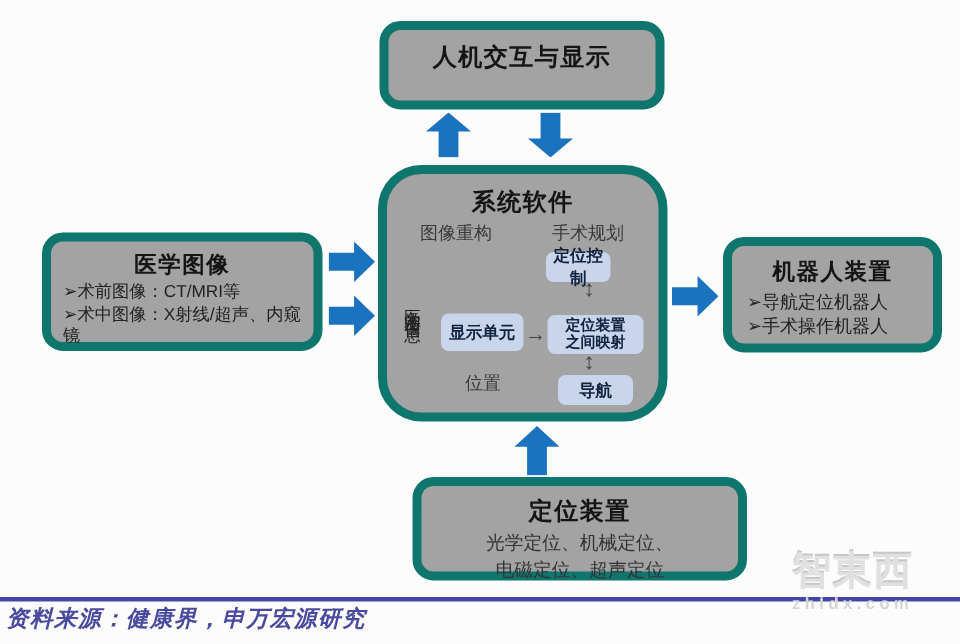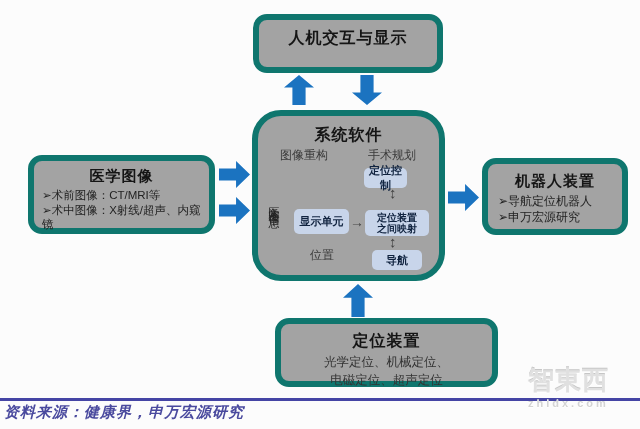--- a/index.html
+++ b/index.html
@@ -107,21 +107,21 @@
 
     <span class="tarrow v1">↕</span>
     <span class="tarrow v2">↕</span>
     <span class="tarrow h1">→</span>
   </div>
 
   <div class="obox right-box">
     <span class="btitle">机器人装置</span>
     <div class="bullets">
       <div>➢导航定位机器人</div>
-      <div>➢申万宏源研究</div>
+      <div>➢手术操作机器人</div>
     </div>
   </div>
 
   <div class="obox bottom-box">
     <span class="btitle">定位装置</span>
     <span class="bsub">光学定位、机械定位、</span>
     <span class="bsub">电磁定位、超声定位</span>
   </div>
 
   <div class="rule"></div>

